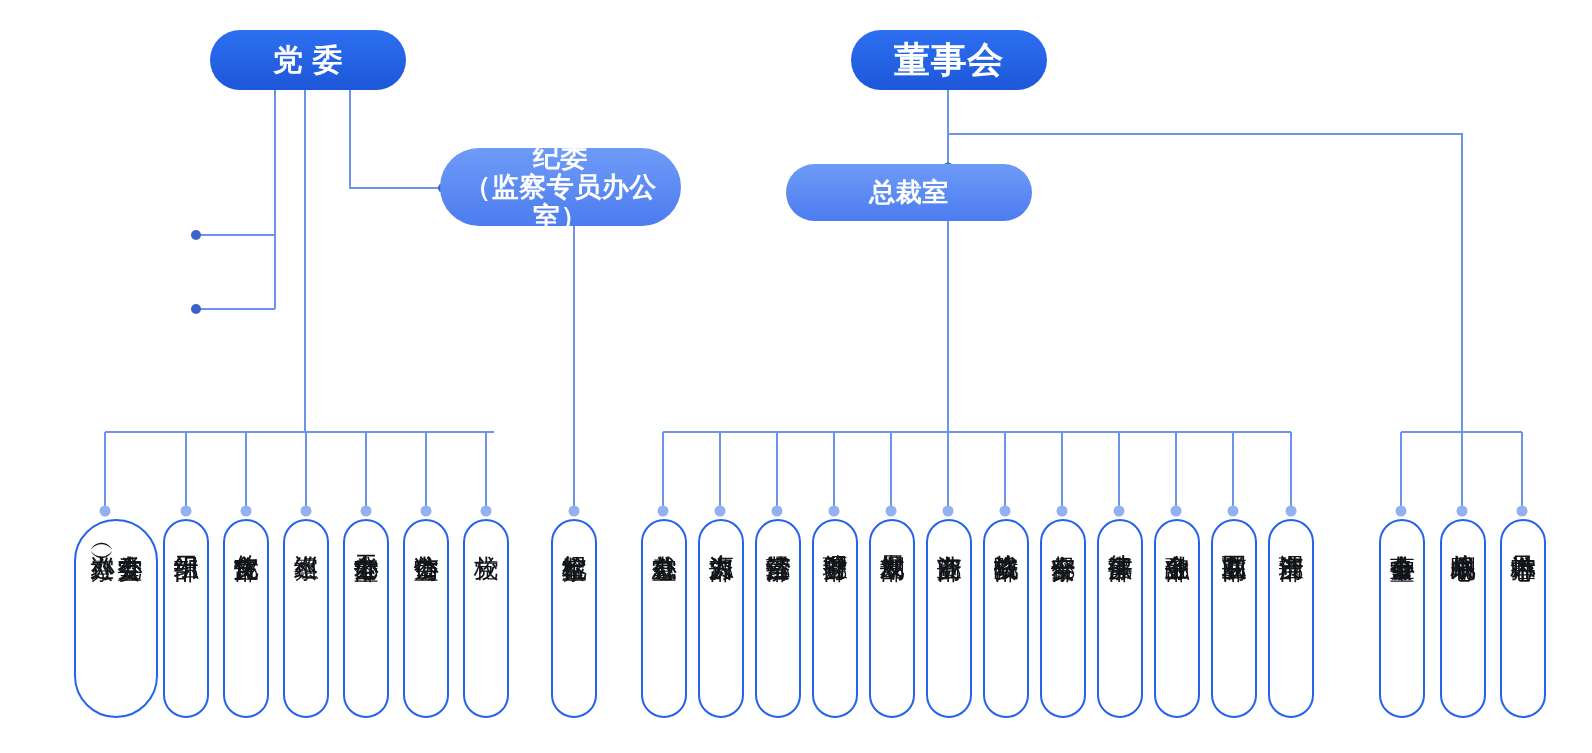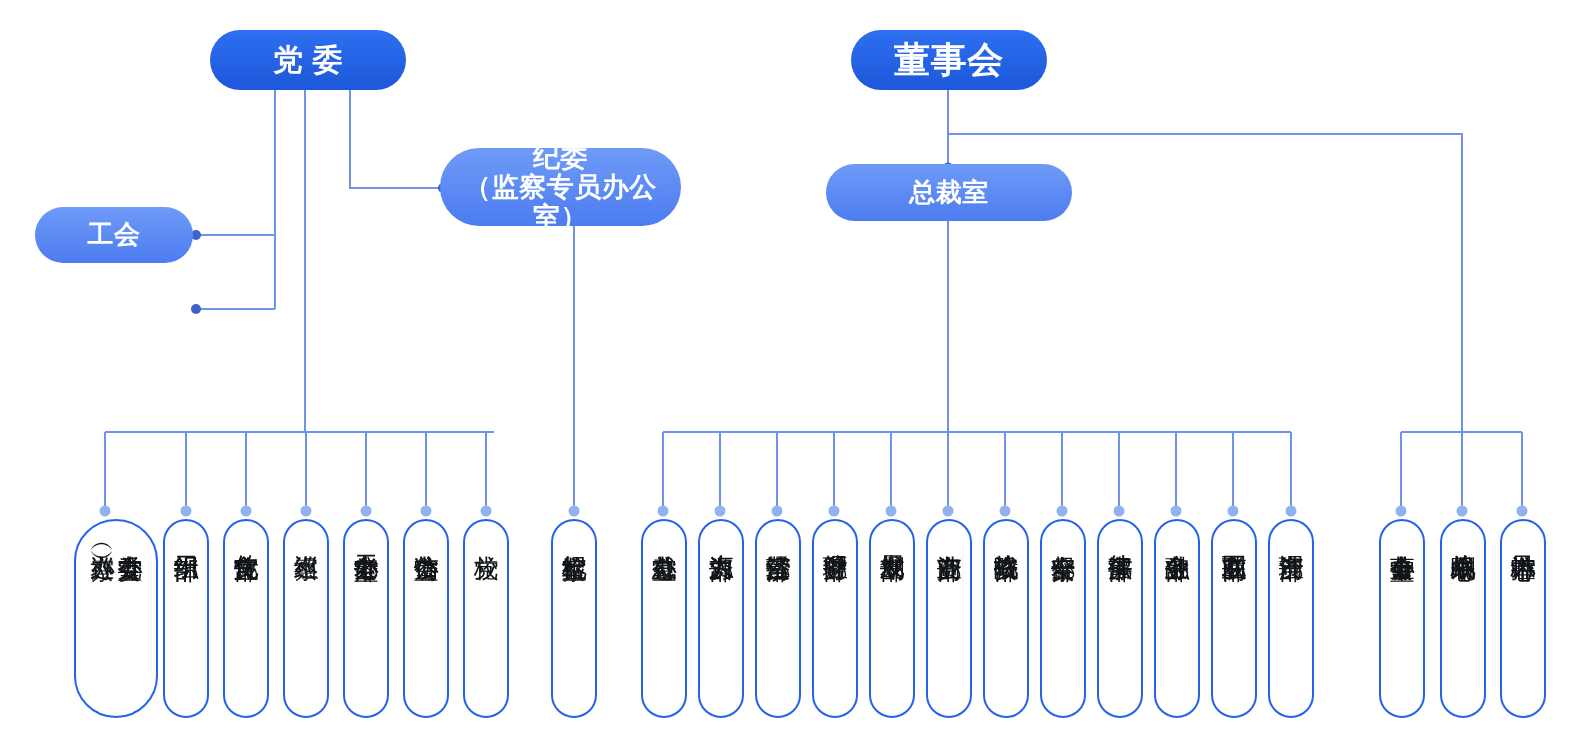--- a/index.html
+++ b/index.html
@@ -146,23 +146,22 @@
     </g>
   </svg>
 
   <div class="node dark" style="left:210px;top:30px;width:196px;height:60px;font-size:30px;">党  委</div>
 
   <div class="node dark" style="left:851px;top:30px;width:196px;height:60px;font-size:36px;">董事会</div>
 
   <div class="node light" style="left:440px;top:148px;width:241px;height:78px;font-size:27px;">纪委
 （监察专员办公室）</div>
 
-  <div class="node light" style="left:826px;top:164px;width:246px;height:57px;font-size:26px;">总裁室</div>
-
-  <div class="node light" style="left:35px;top:207px;width:158px;height:56px;font-size:26px;">工会</div>
+  <div class="node light" style="left:786px;top:164px;width:246px;height:57px;font-size:26px;">总裁室</div>
+
 
 
   <div class="leaf" style="left: 74px; top: 519px; width: 84px; height: 199px; gap: 2px;">
     <span class="vt">党委办公室</span>
   <span class="vt">（巡察办）</span>
     </div>
   <div class="leaf" style="left:163px;top:519px;width:46px;height:199px;">
     <span class="vt">组织干部部</span>
   </div>
   <div class="leaf" style="left:223px;top:519px;width:46px;height:199px;">

